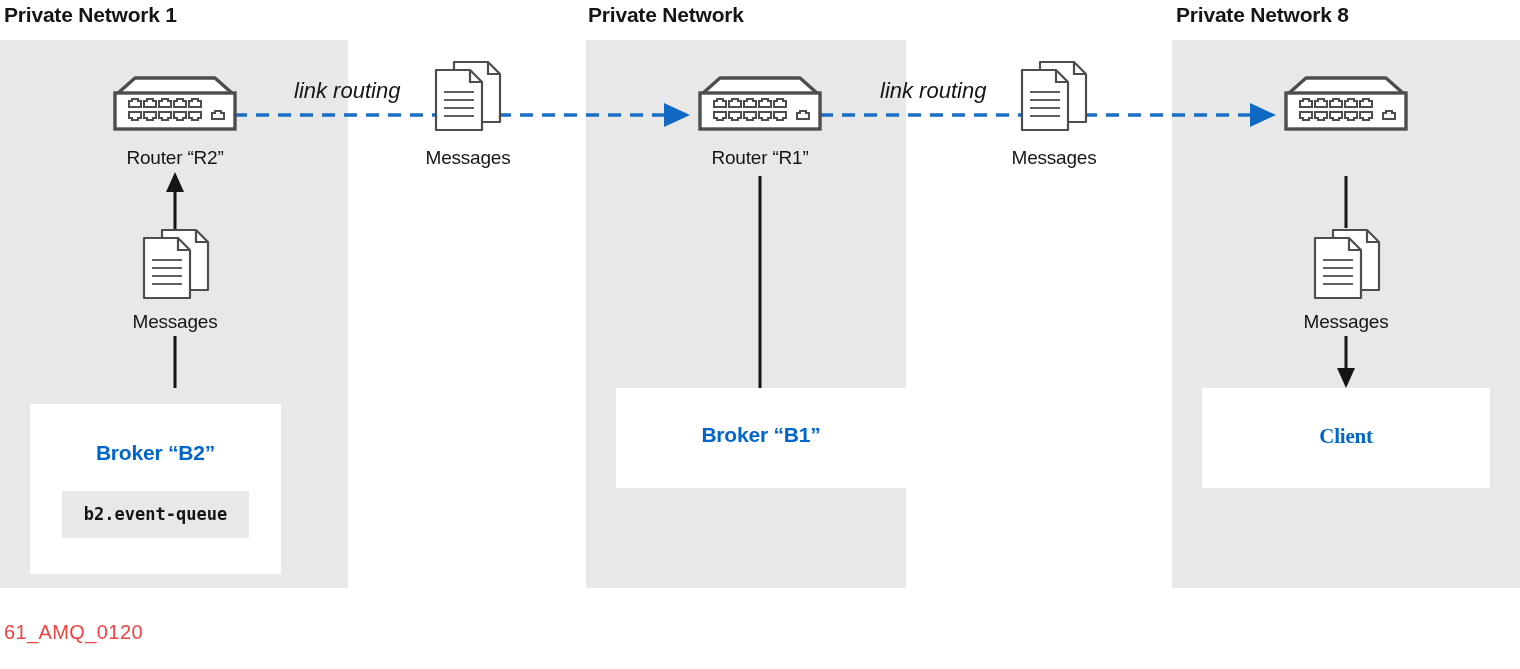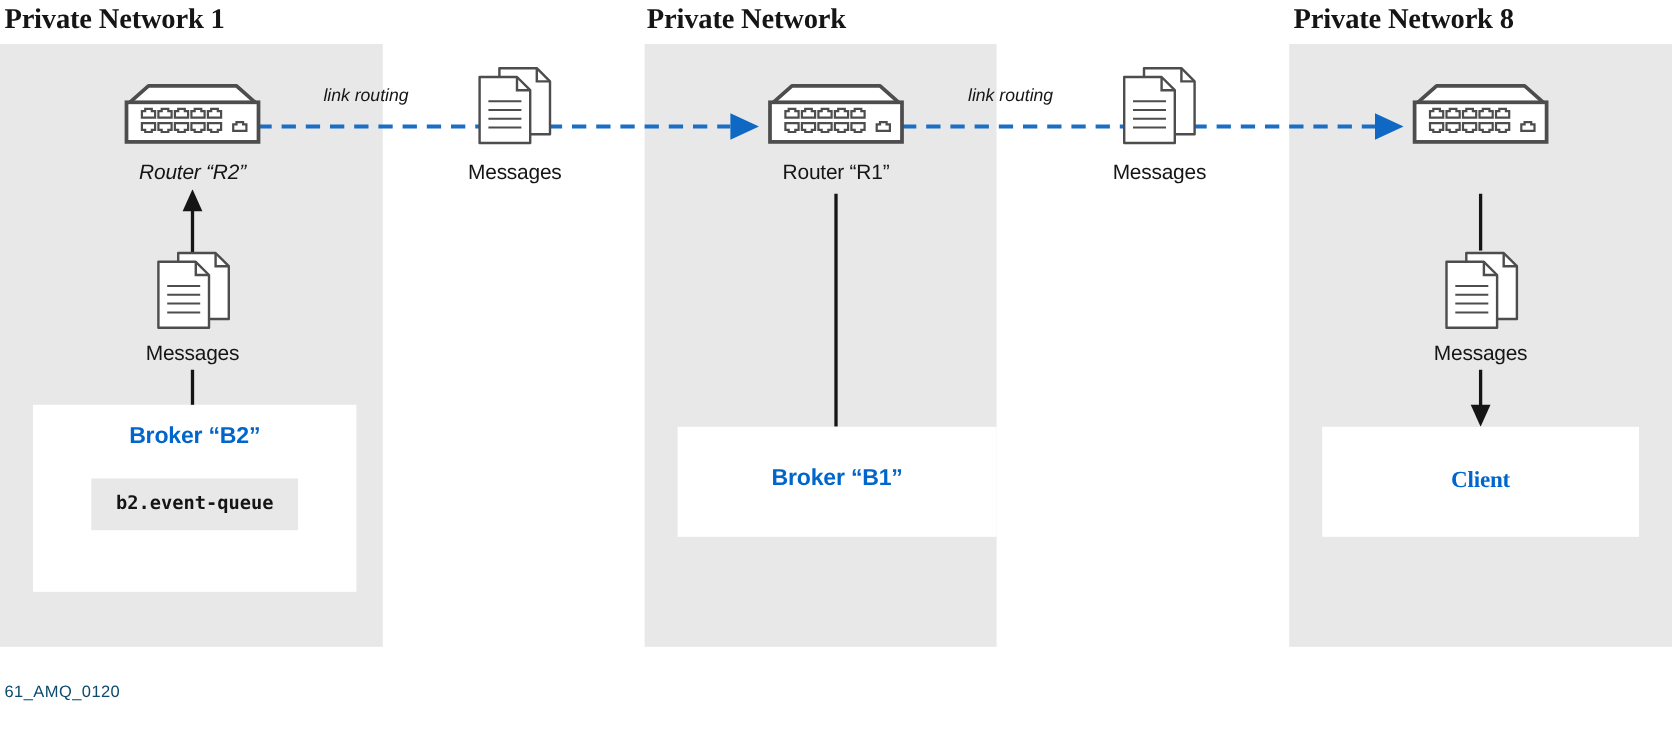--- a/index.html
+++ b/index.html
@@ -17,27 +17,26 @@
   #stage {
     position: absolute;
     left: 0; top: 0;
     width: 1520px;
     height: 669px;
   }
 
   
   .panel-title {
     position: absolute;
-    font-size: 26px;
+    font-size: 21px;
     font-weight: bold;
     color: #151515;
     letter-spacing: -0.2px;
     white-space: nowrap;
     line-height: 1;
-    font-family: Liberation Serif, serif;
   }
 
   
   .panel {
     position: absolute;
     background: #e8e8e8;
   }
 
   
   .node-box {
@@ -71,21 +70,21 @@
     position: absolute;
     font-size: 19px;
     color: #151515;
     letter-spacing: -0.2px;
     white-space: nowrap;
     text-align: center;
     line-height: 1;
   }
   .link-label {
     position: absolute;
-    font-size: 16px;
+    font-size: 22px;
     font-style: italic;
     color: #151515;
     white-space: nowrap;
     line-height: 1;
   }
 
   
   .icon-wrap {
     position: absolute;
   }
@@ -93,22 +92,22 @@
 
   
   .connector {
     position: absolute;
   }
   .connector svg { display: block; }
 
   
   .footer-id {
     position: absolute;
-    font-size: 15px;
-    color: #0c4a6e;
+    font-size: 20px;
+    color: #ef4444;
     letter-spacing: 0.4px;
     white-space: nowrap;
     line-height: 1;
   }
 </style>
 </head>
 <body>
 
 <div id="stage">
 
@@ -149,21 +148,21 @@
         <path d="M 84 33 l 0 -6 l 3 0 l 0 -2 l 6 0 l 0 2 l 3 0 l 0 6 Z"></path>
         <path d="M 24 38 l 0 6 l 3 0 l 0 2 l 6 0 l 0 -2 l 3 0 l 0 -6 Z"></path>
         <path d="M 39 38 l 0 6 l 3 0 l 0 2 l 6 0 l 0 -2 l 3 0 l 0 -6 Z"></path>
         <path d="M 54 38 l 0 6 l 3 0 l 0 2 l 6 0 l 0 -2 l 3 0 l 0 -6 Z"></path>
         <path d="M 69 38 l 0 6 l 3 0 l 0 2 l 6 0 l 0 -2 l 3 0 l 0 -6 Z"></path>
         <path d="M 84 38 l 0 6 l 3 0 l 0 2 l 6 0 l 0 -2 l 3 0 l 0 -6 Z"></path>
         <path d="M 107 45 l 0 -6 l 3 0 l 0 -2 l 6 0 l 0 2 l 3 0 l 0 6 Z"></path>
       </g>
     </svg>
   </div>
-  <div class="caption" style="left:35px; top:148px; width:280px;font-style:italic;">Router “R2”</div>
+  <div class="caption" style="left:35px; top:148px; width:280px;">Router “R2”</div>
 
   <div class="connector" style="left:165px; top:172px;">
     <svg width="20" height="60" viewBox="0 0 20 60">
       <line x1="10" y1="58" x2="10" y2="18" stroke="#151515" stroke-width="3"></line>
       <path d="M 10 0 L 19 20 L 1 20 Z" fill="#151515"></path>
     </svg>
   </div>
 
   <div class="icon-wrap" style="left:140px; top:226px;">
     <svg width="72" height="76" viewBox="0 0 72 76">
@@ -180,21 +179,21 @@
     </svg>
   </div>
   <div class="caption" style="left:35px; top:312px; width:280px;">Messages</div>
 
   <div class="connector" style="left:171px; top:336px;">
     <svg width="8" height="52" viewBox="0 0 8 52">
       <line x1="4" y1="0" x2="4" y2="52" stroke="#151515" stroke-width="3"></line>
     </svg>
   </div>
 
-  <div class="node-box" style="left:30px; top:368px; width:294px; height:170px; padding-top:18px;">
+  <div class="node-box" style="left:30px; top:404px; width:251px; height:170px; padding-top:38px;">
     <div class="node-title">Broker “B2”</div>
     <div class="queue-chip" style="margin-top:28px;font-weight:bold;">b2.event-queue</div>
   </div>
 
   <div class="icon-wrap" style="left:432px; top:58px;">
     <svg width="72" height="76" viewBox="0 0 72 76">
       <path d="M 22 4 L 56 4 L 68 16 L 68 64 L 22 64 Z" fill="#ffffff" stroke="#4d4d4d" stroke-width="2.2" stroke-linejoin="round"></path>
       <path d="M 56 4 L 56 16 L 68 16" fill="none" stroke="#4d4d4d" stroke-width="2.2"></path>
       <path d="M 4 12 L 38 12 L 50 24 L 50 72 L 4 72 Z" fill="#ffffff" stroke="#4d4d4d" stroke-width="2.2" stroke-linejoin="round"></path>
       <path d="M 38 12 L 38 24 L 50 24" fill="none" stroke="#4d4d4d" stroke-width="2.2"></path>

